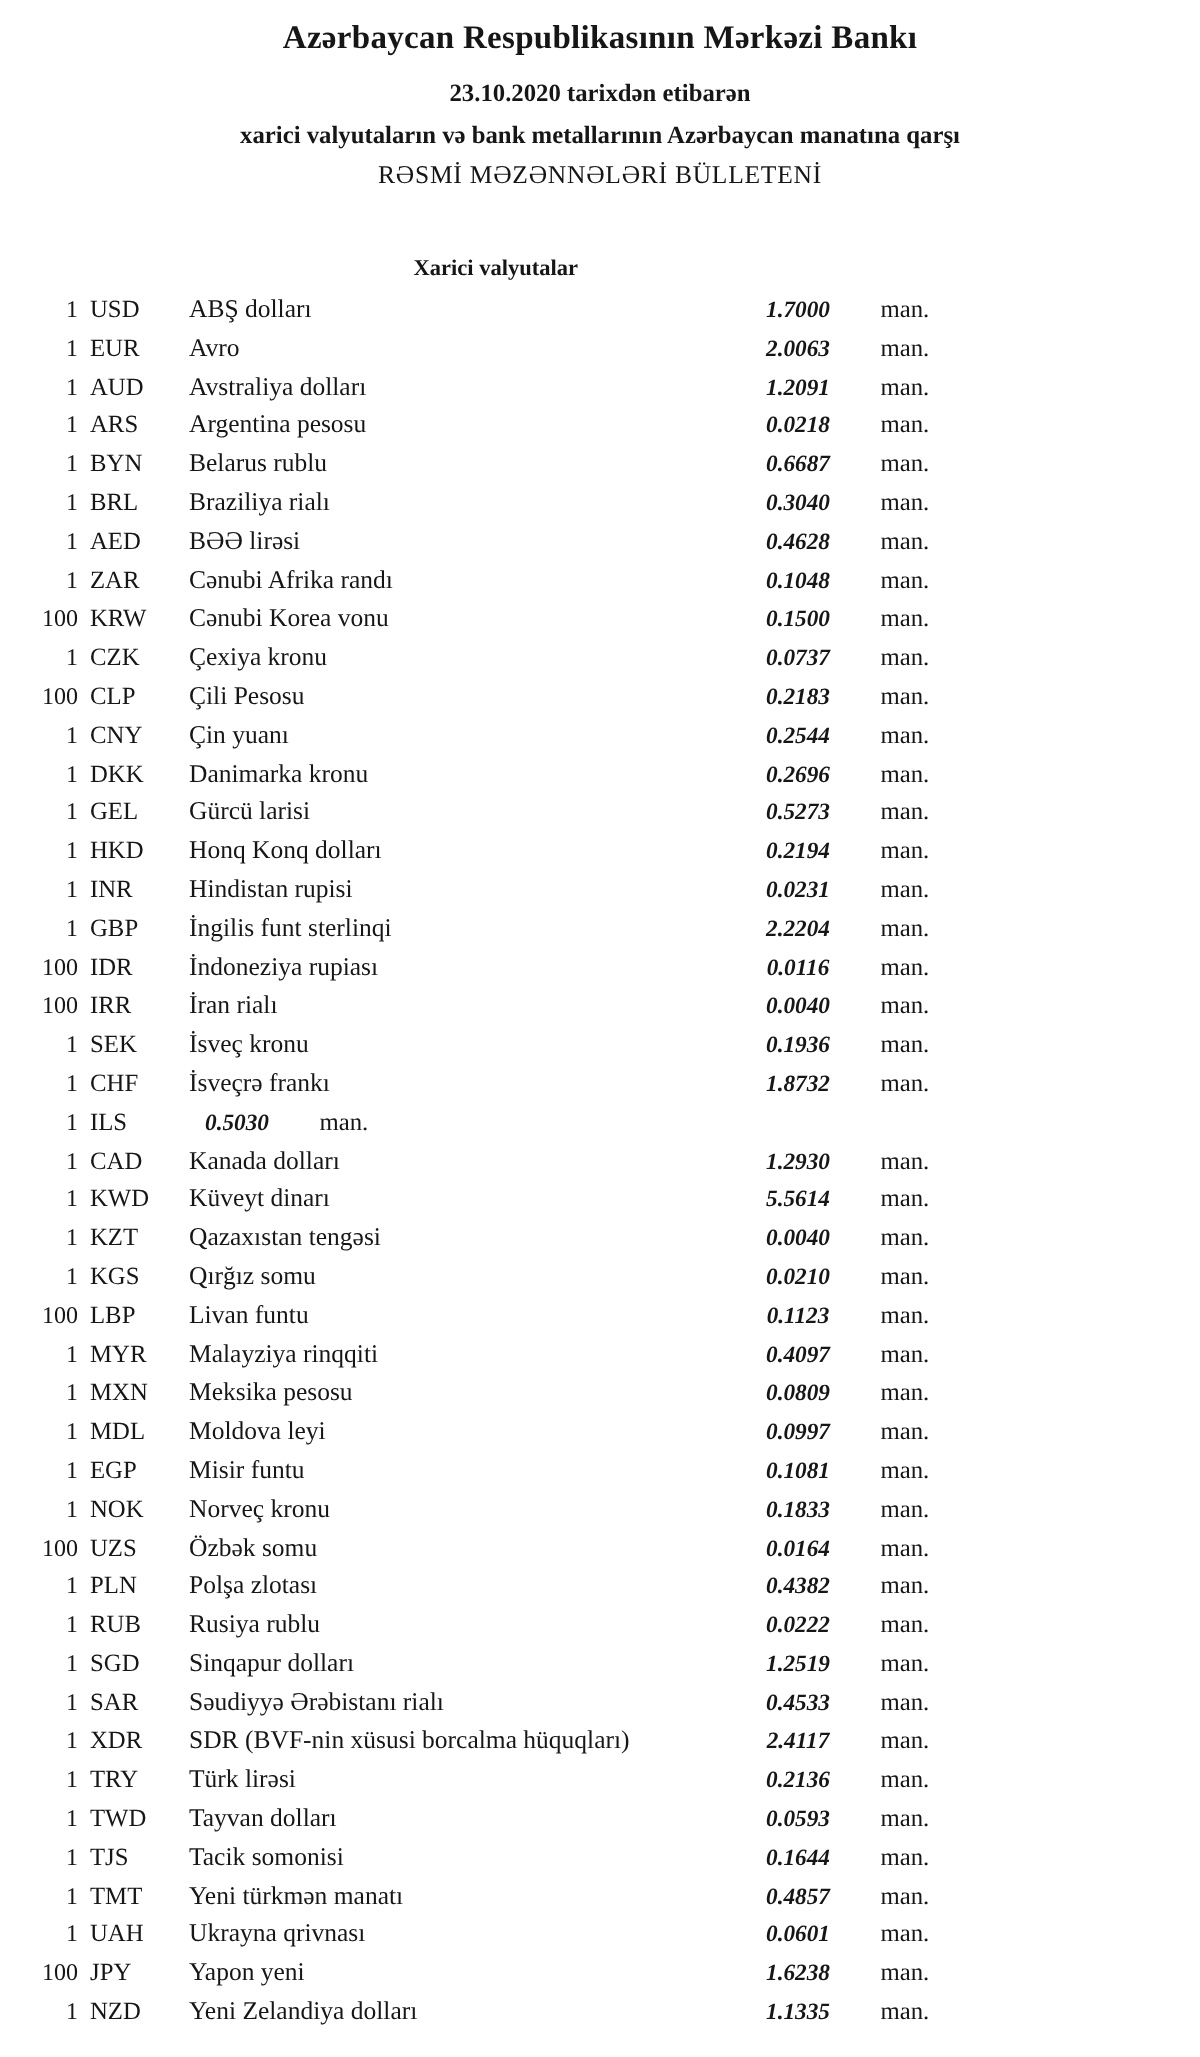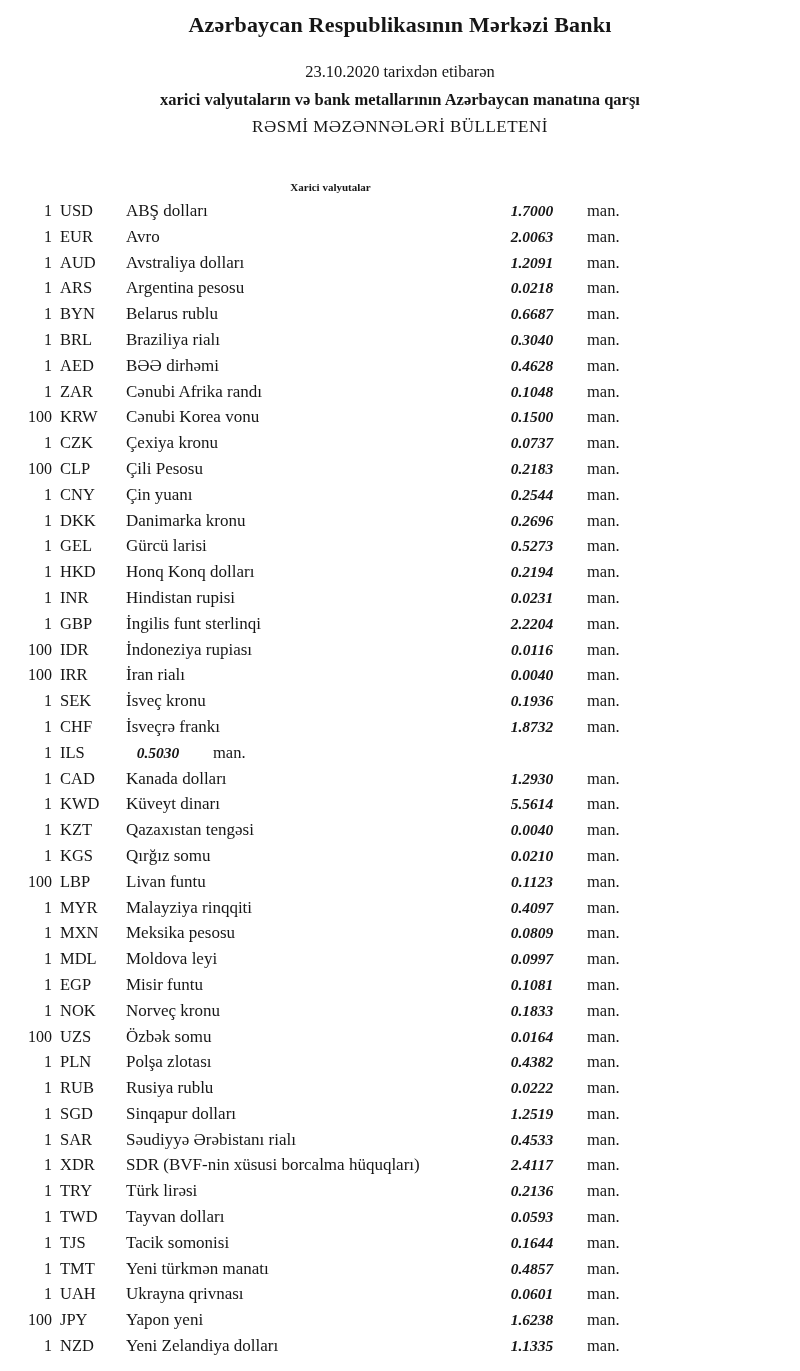--- a/index.html
+++ b/index.html
@@ -20,39 +20,39 @@
     width: 800px;
     text-align: center;
   }
   .title {
     padding-top: 12px;
     font-size: 22px;
     font-weight: bold;
     letter-spacing: 0.2px;
   }
   .date-line {
-    margin-top: 24px;
+    margin-top: 14px;
     font-size: 16.5px;
-    font-weight: normal;
+    font-weight: bold;
   }
   .subject-line {
     margin-top: 8px;
     font-size: 16.5px;
     font-weight: bold;
   }
   .bulletin-line {
     margin-top: 7px;
     font-size: 17px;
     font-weight: normal;
     letter-spacing: 0.5px;
   }
   .section-title {
     margin-top: 44px;
     text-align: center;
-    font-size: 11px;
+    font-size: 15px;
     font-weight: bold;
   }
   .table {
     margin-top: 8px;
     padding-left: 10px;
     padding-right: 28px;
   }
   .row {
     display: flex;
     align-items: baseline;
@@ -149,21 +149,21 @@
     <span class="qty">1</span>
     <span class="code">BRL</span>
     <span class="name">Braziliya rialı</span>
     <span class="rate">0.3040</span>
     <span class="unit">man.</span>
   </div>
 
   <div class="row">
     <span class="qty">1</span>
     <span class="code">AED</span>
-    <span class="name">BƏƏ dirhəmi</span>
+    <span class="name">BƏƏ lirəsi</span>
     <span class="rate">0.4628</span>
     <span class="unit">man.</span>
   </div>
 
   <div class="row">
     <span class="qty">1</span>
     <span class="code">ZAR</span>
     <span class="name">Cənubi Afrika randı</span>
     <span class="rate">0.1048</span>
     <span class="unit">man.</span>

